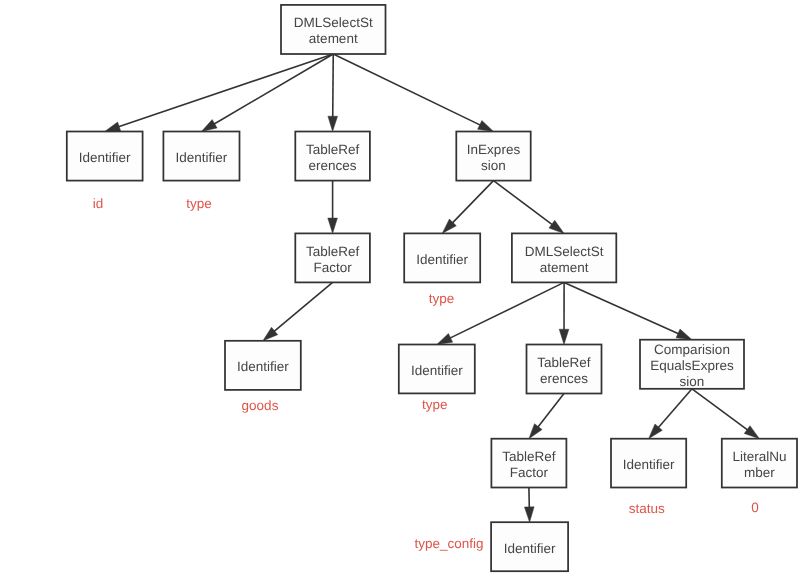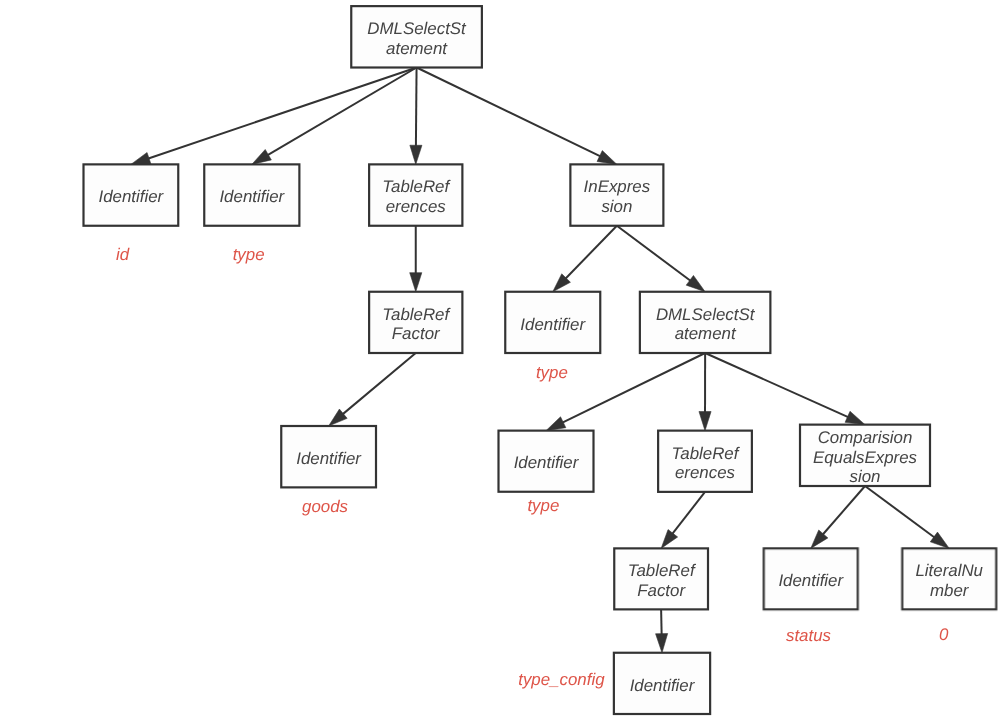--- a/index.html
+++ b/index.html
@@ -1,21 +1,21 @@
 <!DOCTYPE html>
 <html><head>
 <meta charset="utf-8">
 <title>SQL AST parse tree</title>
 <style>
   html,body{margin:0;padding:0;background:#ffffff;}
   body{width:803px;height:579px;overflow:hidden;
        font-family:"Liberation Sans",sans-serif;
        -webkit-font-smoothing:antialiased;
        text-rendering:geometricPrecision;}
-  #diagram-canvas{position:relative;width:803px;height:561px;background:#ffffff;font-style:italic;}
+  #diagram-canvas{position:relative;width:803px;height:561px;background:#ffffff;}
   #tree-svg{position:absolute;left:0;top:0;display:block;}
   #tree-svg text{will-change:opacity;}
   .node-label{font-family:"Liberation Sans",sans-serif;font-size:13.5px;}
   .node-annotation{font-family:"Liberation Sans",sans-serif;font-size:13.5px;}
 </style>
 </head>
 <body>
 
 <div id="diagram-canvas" style="background: rgb(255, 255, 255);">
   <svg id="tree-svg" width="803" height="579" viewBox="0 0 803 579">

